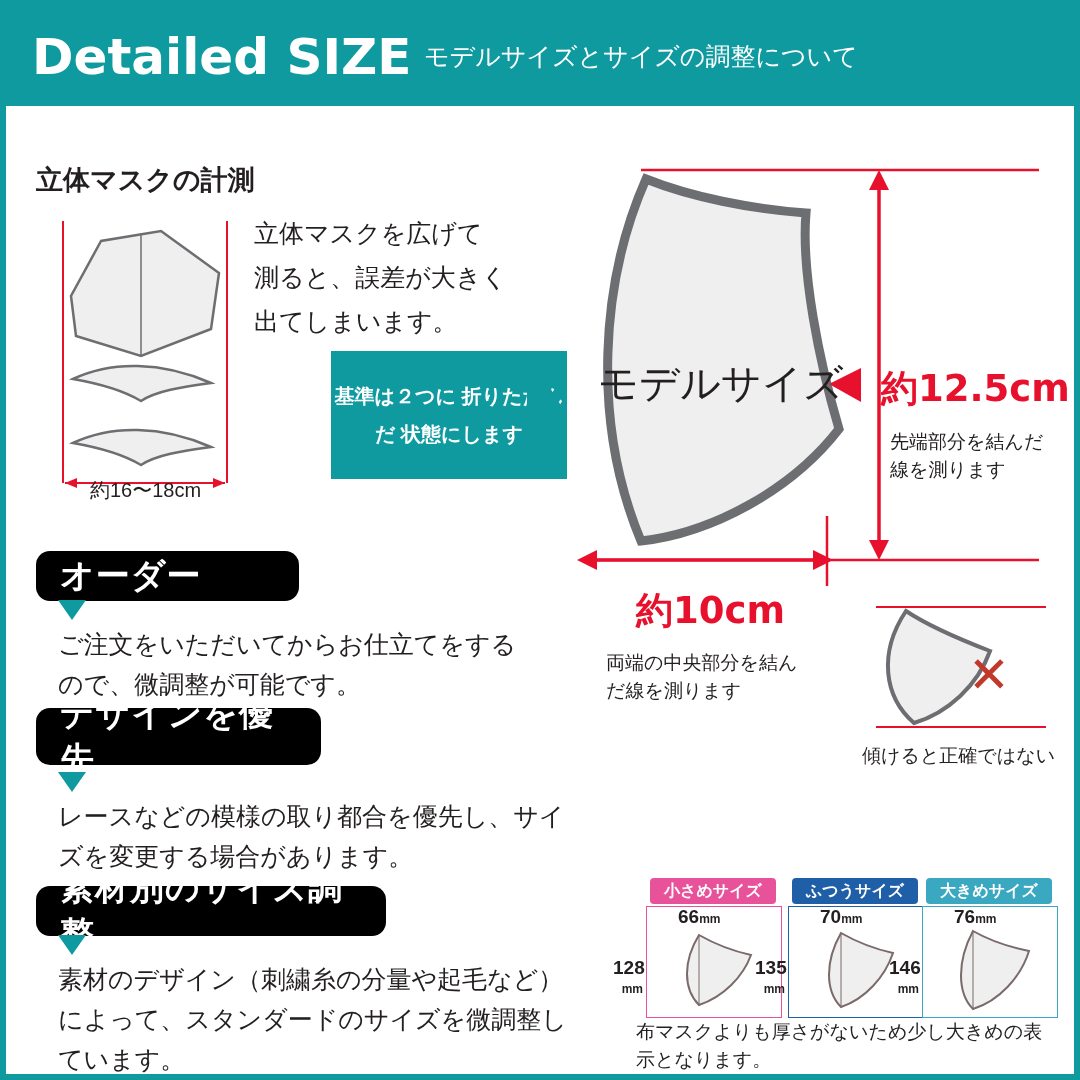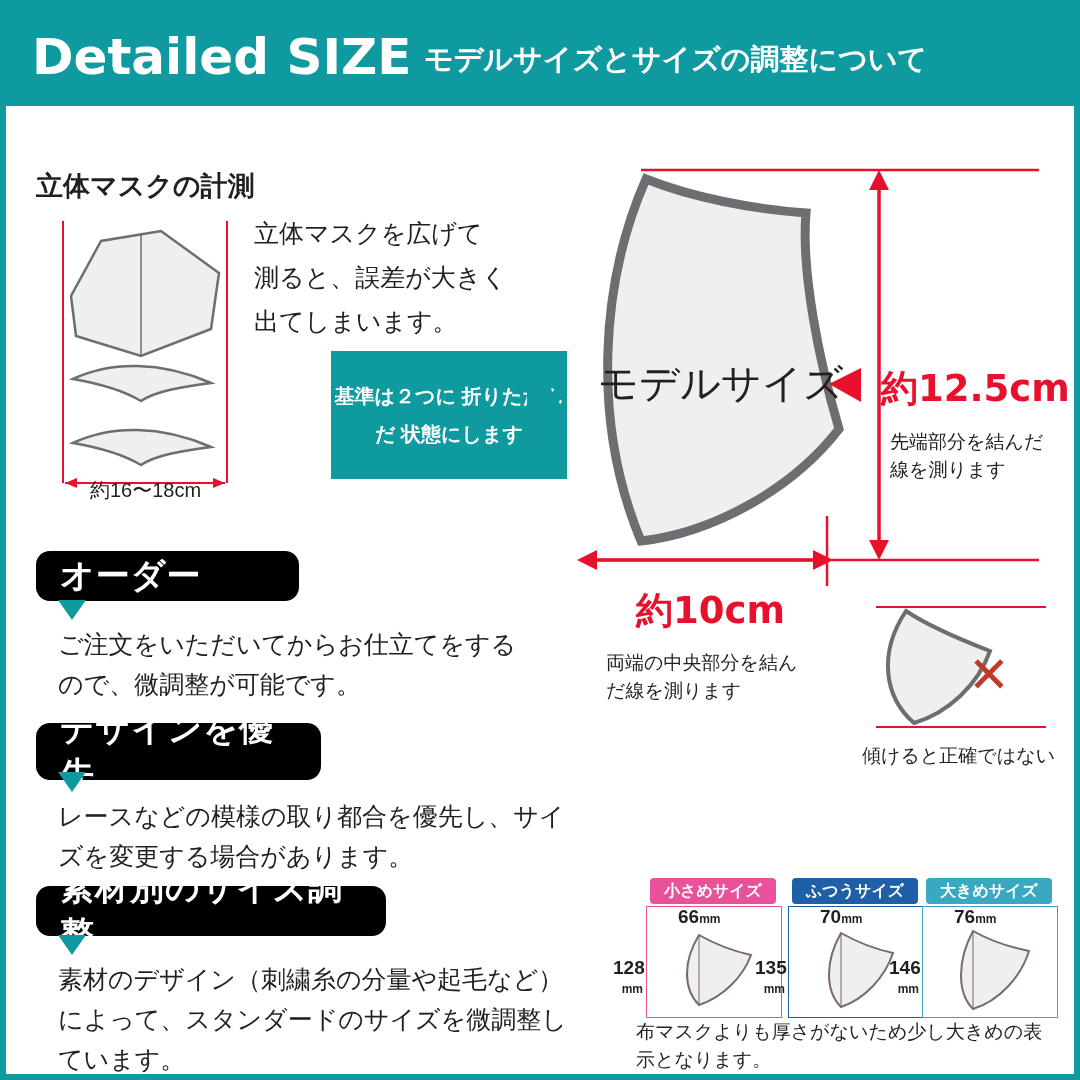--- a/index.html
+++ b/index.html
@@ -24,21 +24,21 @@
     box-sizing:border-box;
   }
   .header-title{
     position:absolute;left:26px;top:22px;
     font-size:50px;font-weight:bold;color:#ffffff;
     letter-spacing:0px;
     font-family:"DejaVu Sans",sans-serif;
   }
   .header-sub{
     position:absolute;left:418px;top:34px;
-    font-size:29px;color:#ffffff;font-weight:700;
+    font-size:25px;color:#ffffff;font-weight:400;
   }
   
   .t{position:absolute;white-space:pre;}
   .sec-head{
     font-size:27px;font-weight:bold;color:#231f20;
   }
   .body-txt{
     font-size:25px;color:#231f20;line-height:40px;
   }
   .small-txt{
@@ -95,21 +95,21 @@
 </head>
 <body>
 
 <div id="page">
 
   <div class="header">
     <div class="header-title">Detailed SIZE</div>
     <div class="header-sub">モデルサイズとサイズの調整について</div>
   </div>
 
-  <div class="t sec-head" style="left:30px;top:162px;">立体マスクの計測</div>
+  <div class="t sec-head" style="left:30px;top:156px;">立体マスクの計測</div>
 
   <svg width="220" height="290" style="position:absolute;left:35px;top:205px;">
 
     <path d="M60 30 L30 85 L35 125 L100 145 L170 118 L178 62 L120 20 Z" fill="#efefef" stroke="#6d6e71" stroke-width="2.5"></path>
     <path d="M100 22 L100 145" stroke="#6d6e71" stroke-width="1.5" fill="none"></path>
 
     <path d="M32 168 C70 150 120 150 170 172 C140 176 115 180 100 190 C80 178 55 172 32 168 Z" fill="#efefef" stroke="#6d6e71" stroke-width="2.5"></path>
     <path d="M32 232 C70 214 120 214 170 236 C140 240 115 244 100 254 C80 242 55 236 32 232 Z" fill="#efefef" stroke="#6d6e71" stroke-width="2.5"></path>
 
     <line x1="22" y1="10" x2="22" y2="272" stroke="#e8112d" stroke-width="2"></line>
@@ -169,21 +169,21 @@
     <line x1="10" y1="126" x2="180" y2="126" stroke="#e8112d" stroke-width="2"></line>
   </svg>
   <div class="t" style="left:962px;top:640px;font-size:50px;font-weight:bold;color:#c0392b;font-family:'DejaVu Sans',sans-serif;">✕</div>
   <div class="t small-txt" style="left:856px;top:736px;">傾けると正確ではない</div>
 
   <div class="pill" style="left:30px;top:545px;width:263px;height:50px;">オーダー</div>
   <div class="pill-tail" style="left:52px;top:594px;"></div>
   <div class="t body-txt" style="left:52px;top:618px;">ご注文をいただいてからお仕立てをする
 ので、微調整が可能です。</div>
 
-  <div class="pill" style="left:30px;top:717px;width:285px;height:57px;">デザインを優先</div>
+  <div class="pill" style="left:30px;top:702px;width:285px;height:57px;">デザインを優先</div>
   <div class="pill-tail" style="left:52px;top:766px;"></div>
   <div class="t body-txt" style="left:52px;top:790px;">レースなどの模様の取り都合を優先し、サイ
 ズを変更する場合があります。</div>
 
   <div class="pill" style="left:30px;top:880px;width:350px;height:50px;">素材別のサイズ調整</div>
   <div class="pill-tail" style="left:52px;top:929px;"></div>
   <div class="t body-txt" style="left:52px;top:953px;">素材のデザイン（刺繍糸の分量や起毛など）
 によって、スタンダードのサイズを微調整し
 ています。</div>
 

